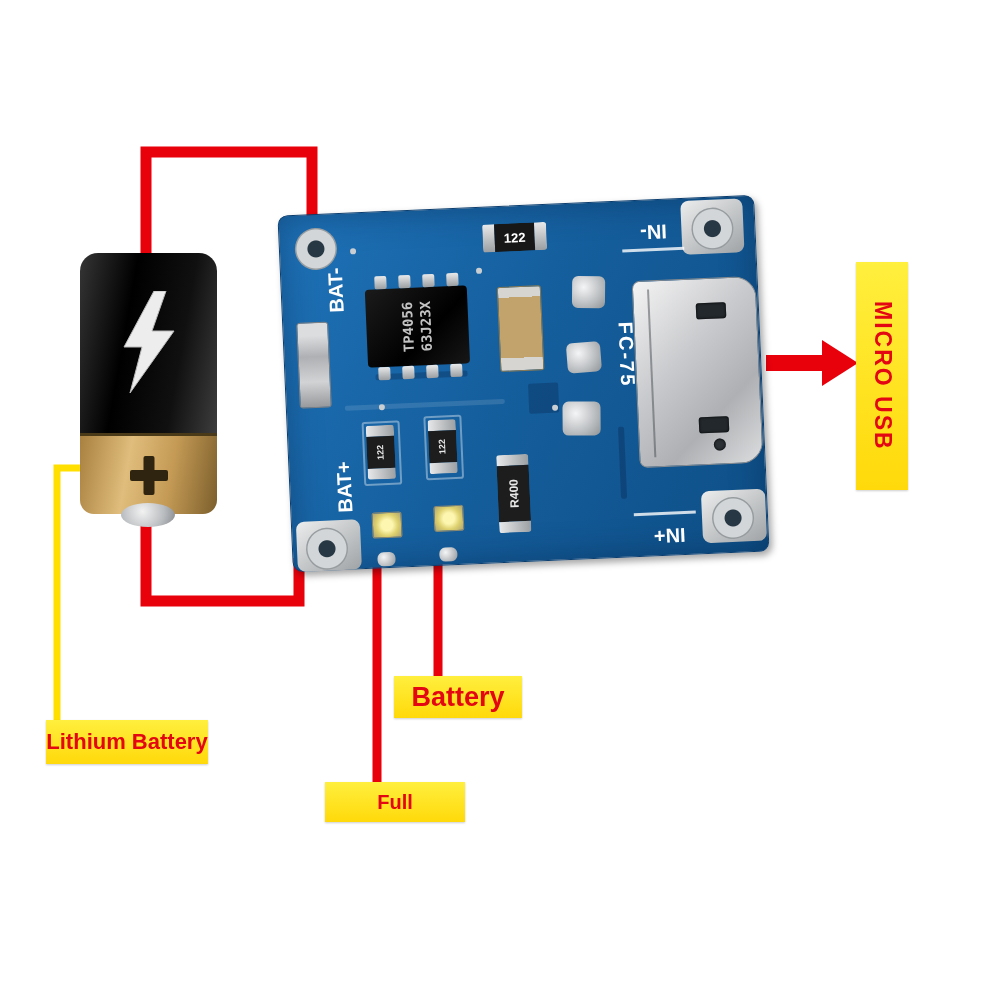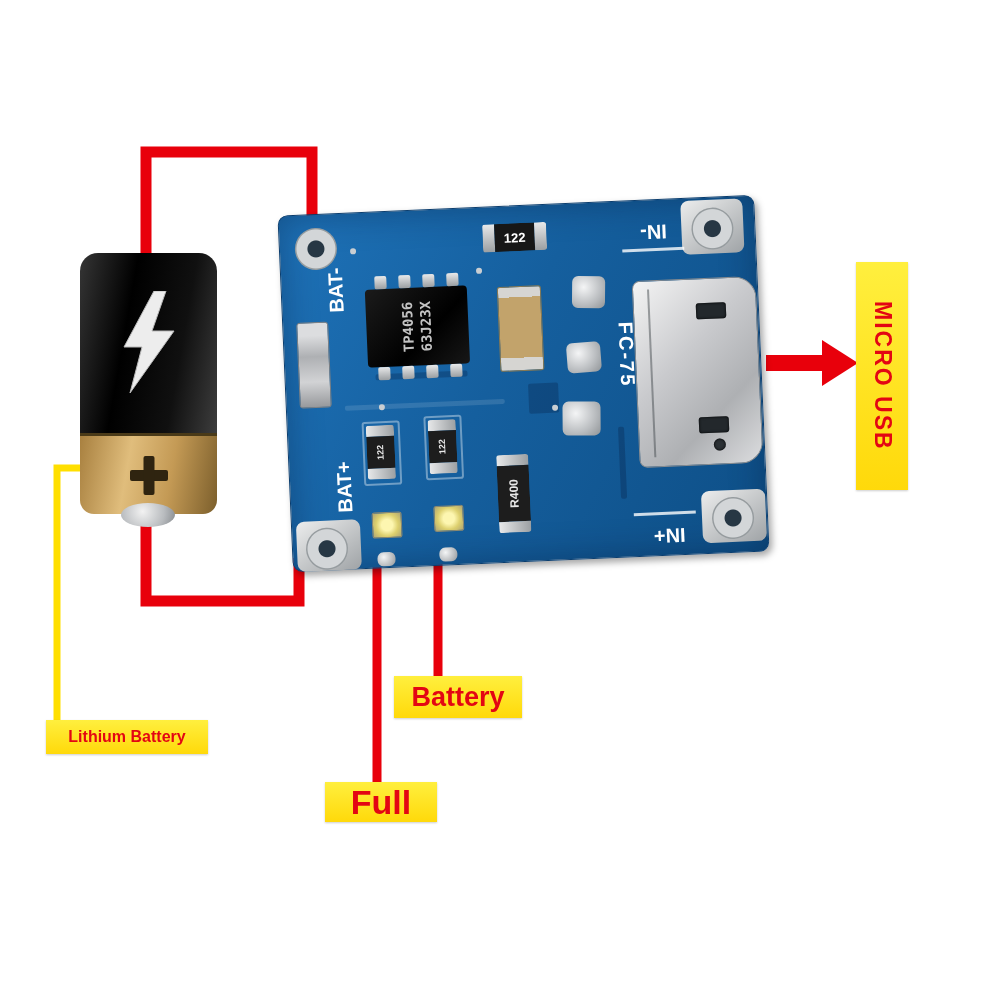--- a/index.html
+++ b/index.html
@@ -88,23 +88,23 @@
   #usb .slot{position:absolute;background:#23282c;border-radius:3px;box-shadow:inset 0 0 3px #000;}
   #usb .dot{position:absolute;width:12px;height:12px;border-radius:50%;background:#2c3135;box-shadow:inset 0 0 3px #000;}
 
   
   .callout{
     z-index:5;display:flex;align-items:center;justify-content:center;
     background:linear-gradient(180deg,#ffef3e,#ffd90a);
     color:#e30613;font-weight:bold;
     box-shadow:0 1px 2px rgba(0,0,0,.2);
   }
-  #lbl-battery{left:46px;top:720px;width:162px;height:34px;font-size:16px;}
+  #lbl-battery{left:46px;top:720px;width:162px;height:44px;font-size:22px;}
   #lbl-charge{left:394px;top:676px;width:128px;height:42px;font-size:27px;}
-  #lbl-full{left:325px;top:782px;width:112px;height:40px;font-size:34px;}
+  #lbl-full{left:325px;top:782px;width:140px;height:40px;font-size:20px;}
   #lbl-usb{
     left:856px;top:262px;width:52px;height:228px;font-size:23px;
     writing-mode:vertical-rl;text-orientation:mixed;letter-spacing:2px;
   }
 </style>
 </head>
 <body>
 
 <div style="position:relative;width:1002px;height:1002px;">
 

